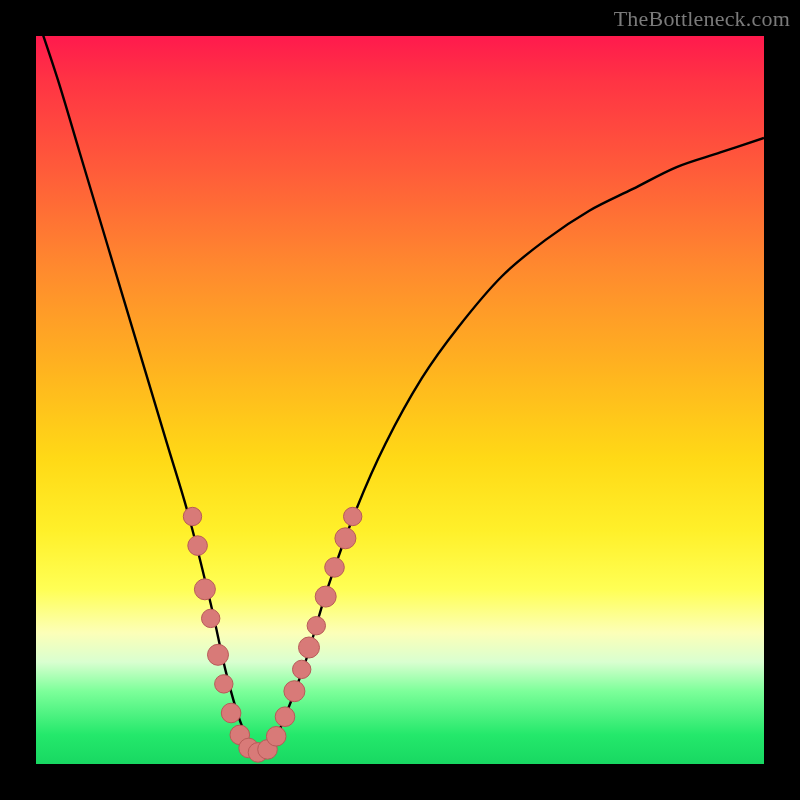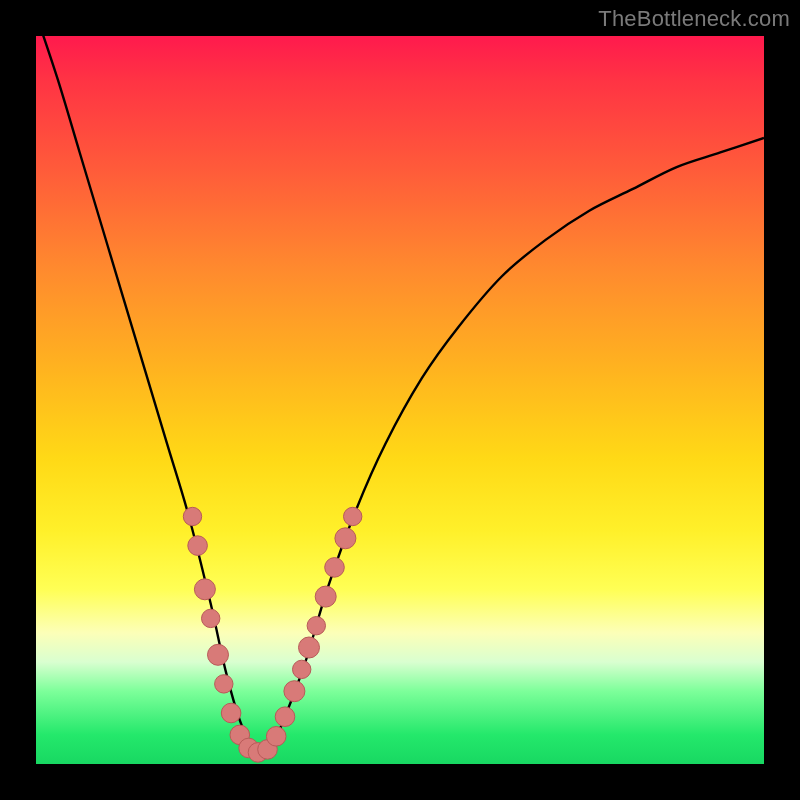--- a/index.html
+++ b/index.html
@@ -11,20 +11,21 @@
     overflow: hidden;
     font-family: Arial, Helvetica, sans-serif;
   }
   .frame {
     position: absolute;
     left: 0;
     top: 0;
     width: 800px;
     height: 800px;
     background: #000;
+    font-family: Liberation Serif, serif;
   }
   .plot {
     position: absolute;
     left: 36px;
     top: 36px;
     width: 728px;
     height: 728px;
     
     background: linear-gradient(
       to bottom,

